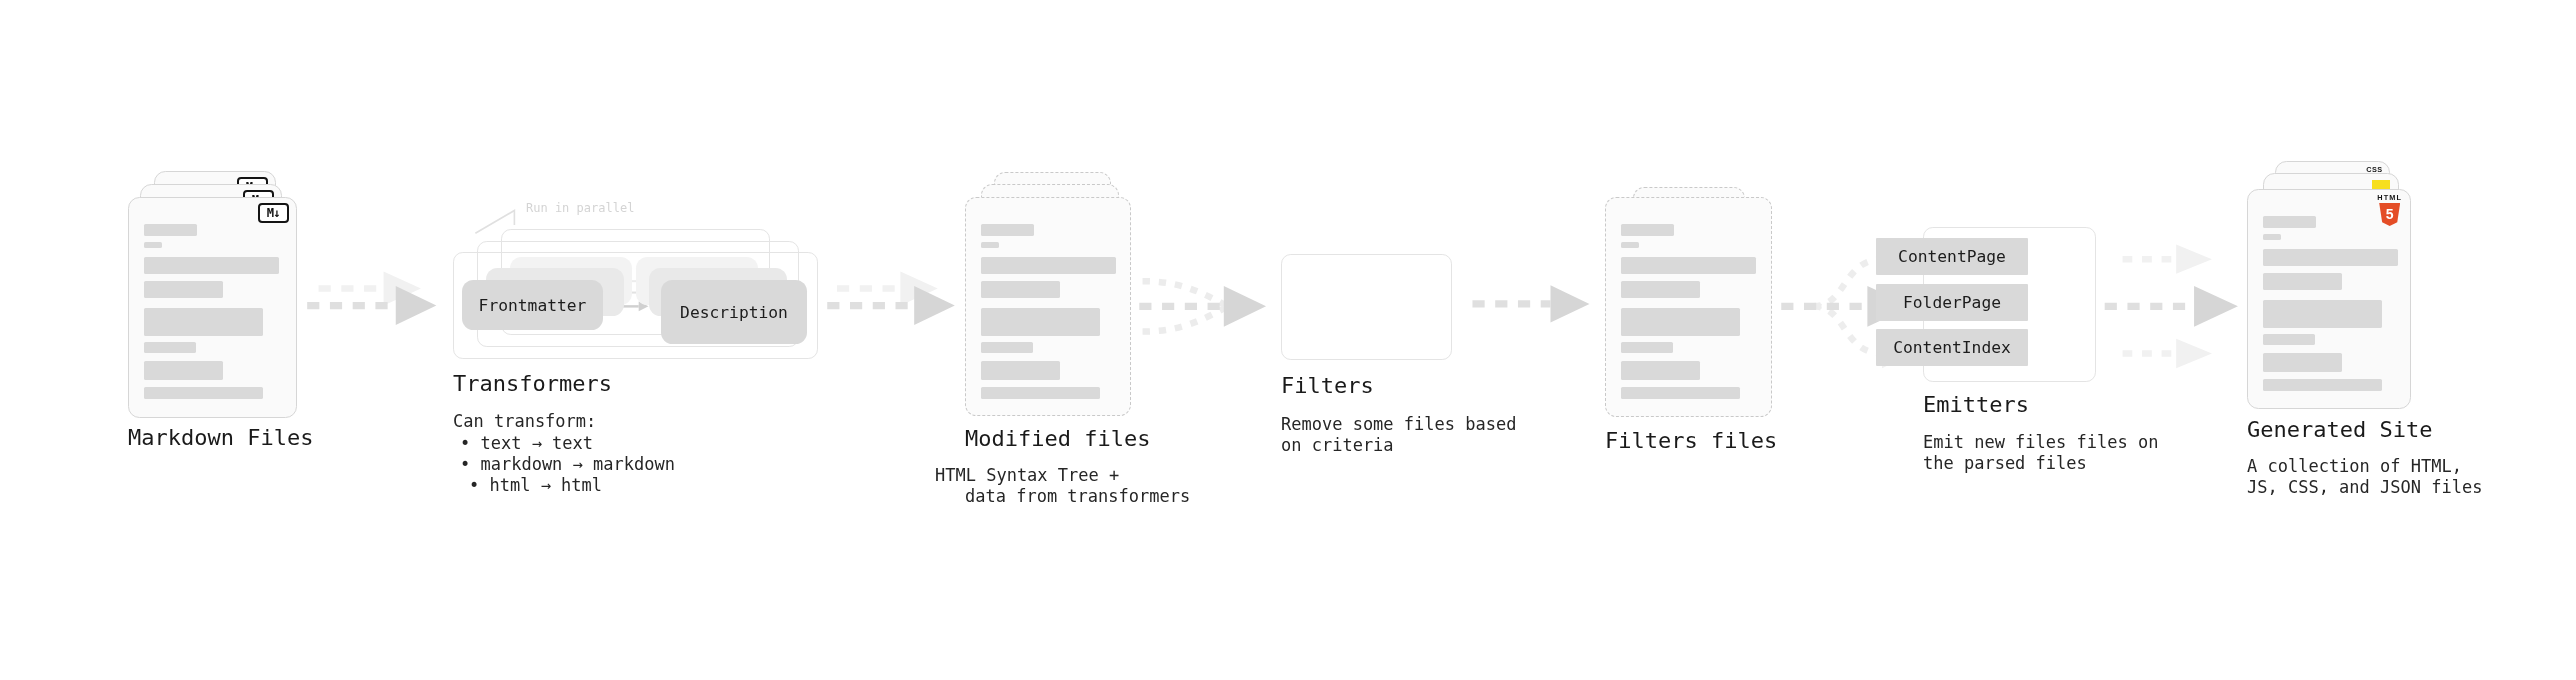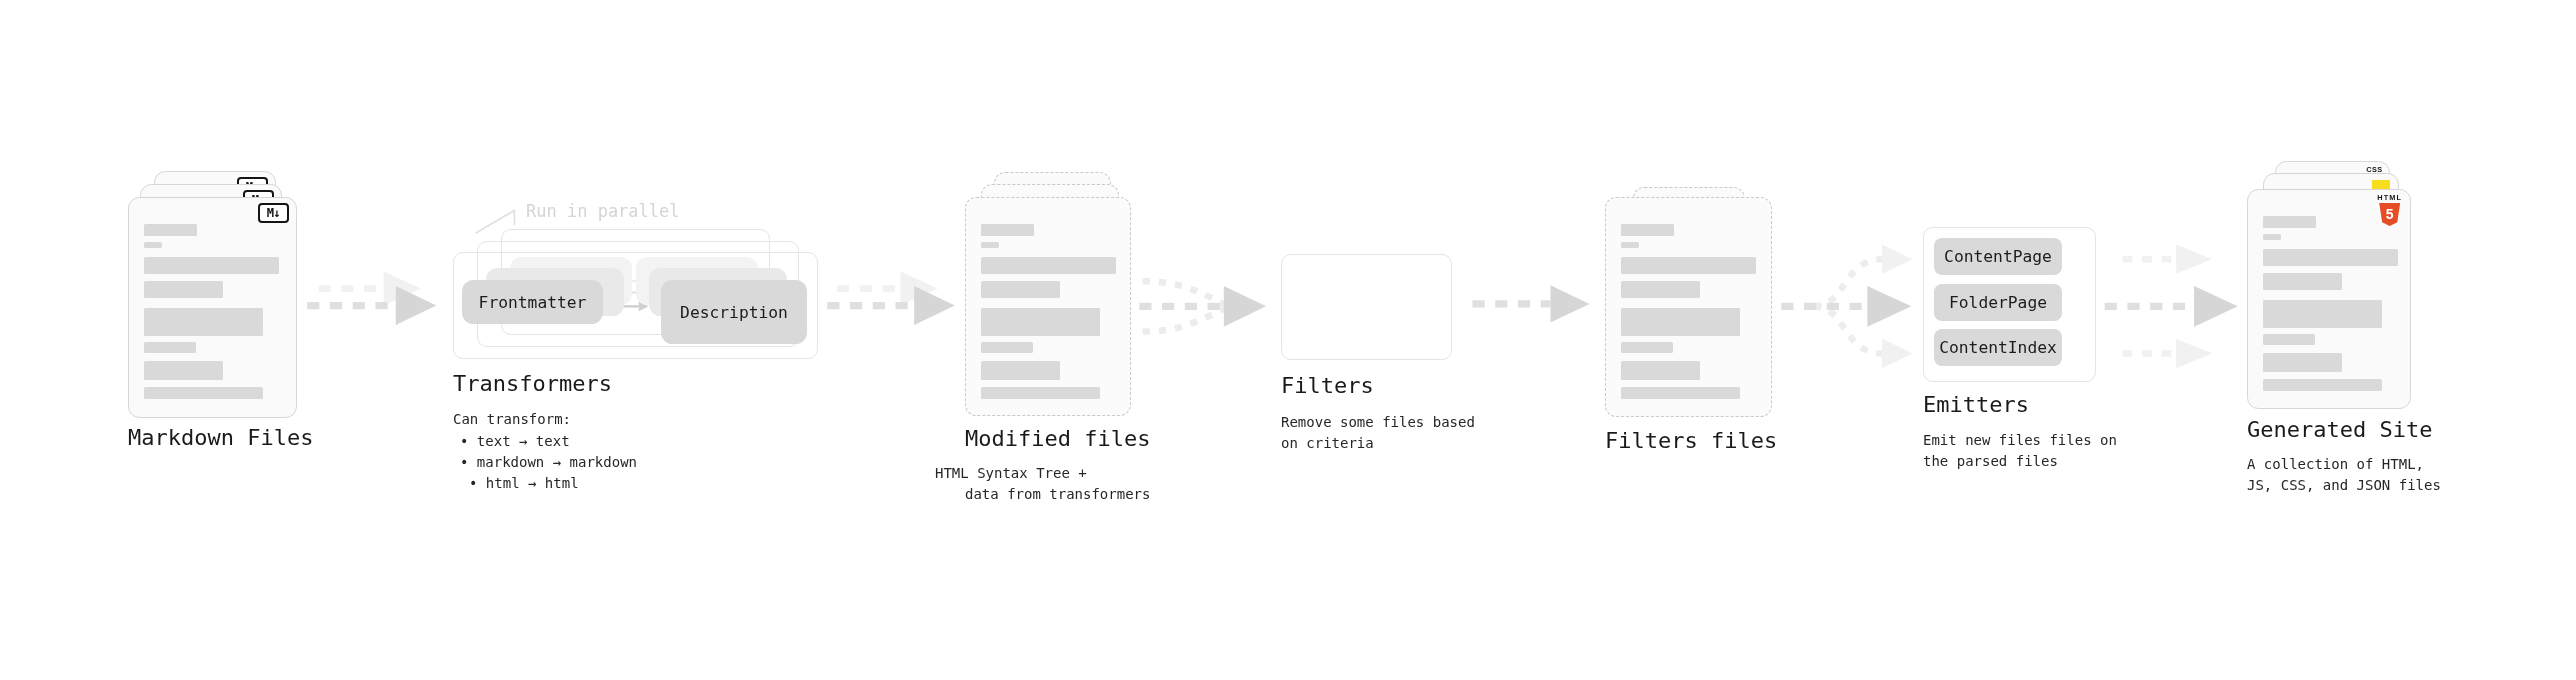--- a/index.html
+++ b/index.html
@@ -53,41 +53,41 @@
   #tf-back{left:501px;top:229px;width:269px;height:106px}
   #tf-mid{left:477px;top:241px;width:322px;height:106px}
   #tf-front{left:453px;top:252px;width:365px;height:107px}
 
   .pill{position:absolute;background:var(--pill-fill);border-radius:11.4px;display:flex;align-items:center;justify-content:center;
     font-size:16.3px;color:#1c1c1c;box-sizing:border-box}
   .ghost1{background:var(--ghost-1)}
   .ghost2{background:var(--ghost-2)}
   #tf-fm-g2{left:510px;top:257px;width:122px;height:48px}
   #tf-fm-g1{left:486px;top:268px;width:138px;height:48px}
-  #tf-fm   {left:462px;top:280px;width:141px;height:44px}
+  #tf-fm   {left:462px;top:280px;width:141px;height:50px}
   #tf-ds-g2{left:636px;top:257px;width:122px;height:48px}
   #tf-ds-g1{left:649px;top:268px;width:138px;height:48px}
   #tf-ds   {left:661px;top:280px;width:146px;height:64px}
 
   
   #flt-box{left:1281px;top:254px;width:171px;height:106px}
   #flt-pill{left:1293px;top:281px;width:152px;height:48px}
 
   
   #mod-back{left:994px;top:172px;width:117px;height:81px}
   #mod-mid{left:981px;top:184px;width:138px;height:89px}
   #mod-front{left:965px;top:197px;width:166px;height:219px}
 
   
   #fil-back{left:1633px;top:187px;width:112px;height:81px}
   #fil-front{left:1605px;top:197px;width:167px;height:220px}
 
   
   #emt-box{left:1923px;top:227px;width:173px;height:155px}
-  .emt-pill{left:1934px;width:128px;height:37px;border-radius:8px}
+  .emt-pill{left:1876px;width:152px;height:37px;border-radius:1px}
   #emt-p1{top:238px}
   #emt-p2{top:284px}
   #emt-p3{top:329px}
 
   
   #gen-back{left:2275px;top:161px;width:115px;height:73px}
   #gen-mid{left:2263px;top:173px;width:136px;height:73px}
   #gen-front{left:2247px;top:189px;width:164px;height:220px}
   .css-badge{position:absolute;right:6.5px;top:4.1px;text-align:center;line-height:1}
   .css-text{font-size:7.3px;font-weight:bold;color:var(--icon-ink);letter-spacing:0.4px;font-family:"Liberation Sans",sans-serif}
@@ -102,35 +102,35 @@
   
   .title{position:absolute;font-size:22px;color:var(--text);white-space:pre}
   #t-md {left:128px;top:425px}
   #t-tf {left:453px;top:371px}
   #t-mod{left:965px;top:426px}
   #t-flt{left:1281px;top:373px}
   #t-fil{left:1605px;top:428px}
   #t-emt{left:1923px;top:392px}
   #t-gen{left:2247px;top:417px}
 
-  .body-line{position:absolute;font-size:14px;color:var(--body-text);white-space:pre}
+  .body-line{position:absolute;font-size:17px;color:var(--body-text);white-space:pre}
   #b-tf   {left:453px;top:411px}
   #bl-tf1 {left:460px;top:433px}
   #bl-tf2 {left:460px;top:454px}
   #bl-tf3 {left:469px;top:475px}
   #b-mod1 {left:935px;top:465px}
   #b-mod2 {left:965px;top:486px}
   #b-flt1 {left:1281px;top:414px}
   #b-flt2 {left:1281px;top:435px}
   #b-emt1 {left:1923px;top:432px}
   #b-emt2 {left:1923px;top:453px}
   #b-gen1 {left:2247px;top:456px}
   #b-gen2 {left:2247px;top:477px}
 
-  #anno{position:absolute;left:526px;top:201px;font-size:17px;color:var(--annotation);white-space:pre}
+  #anno{position:absolute;left:526px;top:201px;font-size:12px;color:var(--annotation);white-space:pre}
 </style>
 </head>
 <body>
 
 <div class="canvas">
 
   <svg class="connectors" width="2576" height="681" viewBox="0 0 3170 838">
 
     <g>
       <line x1="392" y1="355" x2="472" y2="355" style="stroke:var(--arrow-light)" stroke-width="8" stroke-dasharray="15 13"></line>

